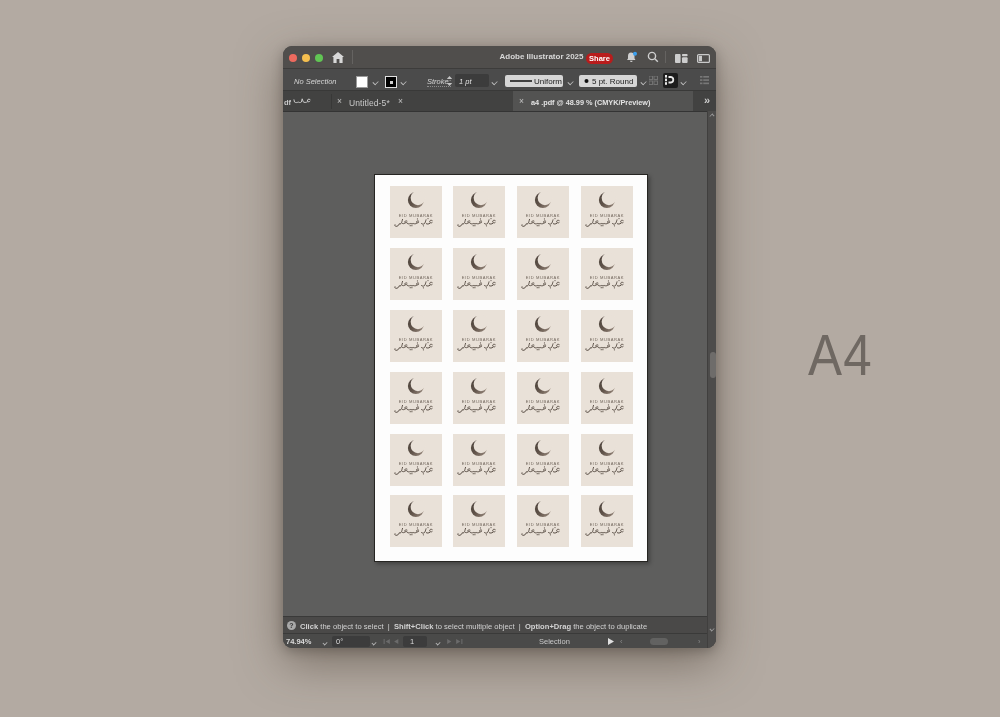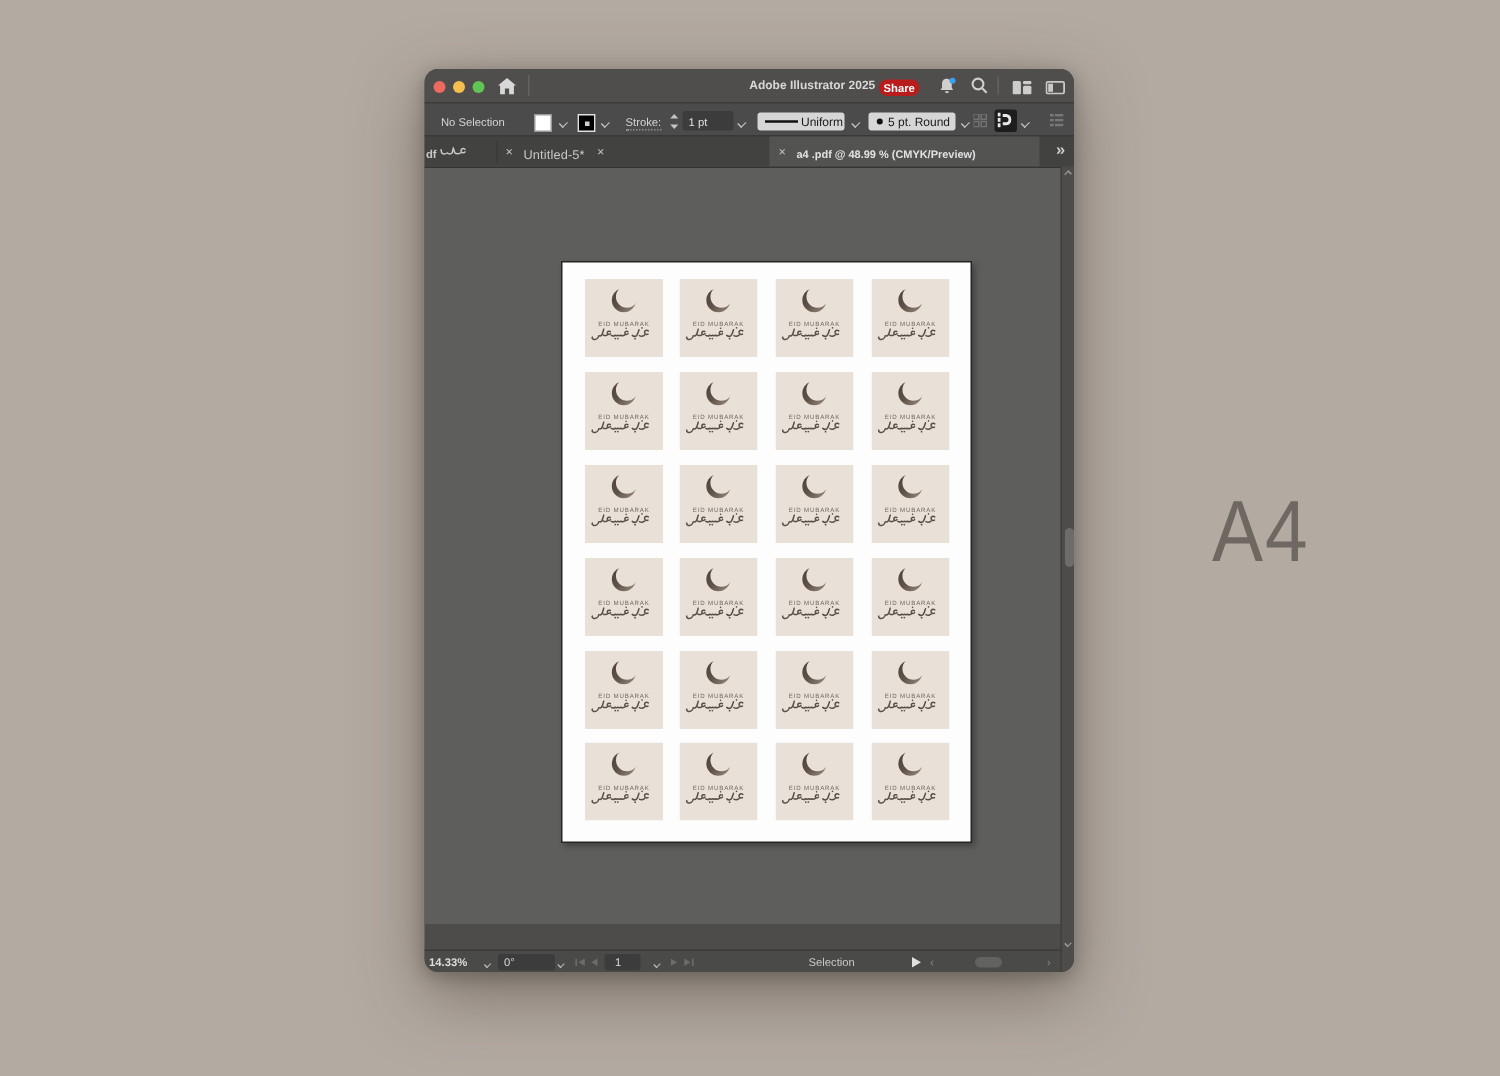--- a/index.html
+++ b/index.html
@@ -11,21 +11,21 @@
 .tl { position:absolute; top:8px; width:8px; height:8px; border-radius:50%; }
 .tl.r { left:6px; background:#ed6a5e; }
 .tl.y { left:19px; background:#f5bf4f; }
 .tl.g { left:32px; background:#61c554; }
 .home { position:absolute; left:49px; top:6px; }
 .vsep { position:absolute; width:1px; background:#656361; }
 .title { position:absolute; left:0; top:0; width:517px; height:22px; line-height:22px; text-align:center; color:#d8d8d8; font-size:8px; font-weight:bold; }
 .share { position:absolute; left:303px; top:7px; width:27px; height:11px; background:#b91c1c; border-radius:6px; color:#fff; font-size:7.5px; font-weight:bold; text-align:center; line-height:11px; }
 .icn { position:absolute; }
 .controlbar { position:absolute; left:0; top:22px; width:433px; height:22px; background:#4b4b4b; border-top:1px solid #3d3c3b; }
-.cb-txt { position:absolute; color:#d4d4d4; font-size:7.5px; top:7.5px; }
+.cb-txt { position:absolute; color:#d4d4d4; font-size:7.5px; top:7.5px;font-style:italic; }
 .swatch { position:absolute; top:7px; width:12px; height:12px; }
 .chev { position:absolute; width:6px; height:6px; }
 .chev.sm:after { width:3px; height:3px; border-left:1px solid #b5b5b5; border-bottom:1px solid #b5b5b5; }
 .chev:after { content:""; position:absolute; left:1px; top:1px; width:3.6px; height:3.6px; border-left:1px solid #bfbfbf; border-bottom:1px solid #bfbfbf; transform:rotate(-45deg) scale(1,.75); }
 .ddl { position:absolute; top:6px; height:12px; background:#d6d6d6; border-radius:2px; color:#1a1a1a; font-size:8.5px; line-height:12px; }
 .darkfield { position:absolute; background:#3c3c3c; border-radius:2px; }
 .tabbar { position:absolute; left:0; top:44px; width:433px; height:21px; background:#424241; border-top:1px solid #393938; }
 .tab-x { position:absolute; color:#c4c4c4; font-size:8.5px; top:5px; }
 .tabtxt { position:absolute; color:#c9c9c9; font-size:7.5px; top:6.5px; font-weight:bold; }
 .activetab { position:absolute; left:230px; top:0; width:180px; height:21px; background:#535352; }
@@ -73,21 +73,21 @@
       </svg>
   </div>
   <div class="controlbar">
     <div class="cb-txt" style="left:11px;">No Selection</div>
     <div class="swatch" style="left:73px; background:#fff; border:1px solid #9a9a9a;"></div>
     <div class="chev" style="left:89px; top:10px;"></div>
     <div class="swatch" style="left:102px; background:#000; border:1px solid #e0e0e0;">
         <div style="position:absolute; left:3.5px; top:3.5px; width:3px; height:3px; background:#cfcfcf;"></div>
       </div>
     <div class="chev" style="left:117px; top:10px;"></div>
-    <div class="cb-txt" style="left:134px; border-bottom:1px dotted #8d8d8d; padding-bottom:0.5px;">Stroke:</div>
+    <div class="cb-txt" style="left:144px; border-bottom:1px dotted #8d8d8d; padding-bottom:0.5px;">Stroke:</div>
     <svg class="icn" style="left:163px; top:7px;" width="7" height="10" viewBox="0 0 7 10">
         <path d="M3.5 0 L6.2 3 L0.8 3 Z M3.5 10 L6.2 7 L0.8 7 Z" fill="#c4c4c4"></path>
       </svg>
     <div class="darkfield" style="left:172px; top:5px; width:34px; height:13px;"></div>
     <div class="cb-txt" style="left:176px; color:#e0e0e0;">1 pt</div>
     <div class="chev" style="left:208px; top:10px;"></div>
     <div class="ddl" style="left:222px; width:58px;"><svg width="58" height="12">
           <line x1="5" y1="6" x2="27" y2="6" stroke="#111" stroke-width="1.6"></line>
           <text x="29" y="9" font-size="8" fill="#1a1a1a" font-family="Liberation Sans">Uniform</text>
         </svg></div>
@@ -212,22 +212,29 @@
             <use href="#stk"></use>
           </svg>
       </div>
     </div>
   </div>
   <div class="vscroll">
     <div style="position:absolute; left:2px; top:3px; width:4px; height:4px; border-left:1.2px solid #9b9b9b; border-bottom:1.2px solid #9b9b9b; transform:rotate(135deg) scale(1,.8);"></div>
     <div class="vthumb"></div>
     <div style="position:absolute; left:2px; top:516px; width:4px; height:4px; border-left:1.2px solid #9b9b9b; border-bottom:1.2px solid #9b9b9b; transform:rotate(-45deg) scale(1,.8);"></div>
   </div>
+  <div class="hintbar">
+    <svg style="position:absolute; left:4px; top:4px;" width="9" height="9" viewBox="0 0 9 9">
+        <circle cx="4.5" cy="4.5" r="4.5" fill="#a9a9a9"></circle>
+        <text x="4.5" y="7" font-size="7" font-weight="bold" text-anchor="middle" fill="#383838">?</text>
+      </svg>
+    <div style="position:absolute; left:17px; top:4.5px;"><b>Click</b> the object to select&nbsp; | &nbsp;<b>Shift+Click</b> to select multiple object&nbsp; | &nbsp;<b>Option+Drag</b> the object to duplicate</div>
+  </div>
   <div class="statusbar">
-    <div class="sb" style="left:3px; font-weight:bold;">14.33%</div>
+    <div class="sb" style="left:3px; font-weight:bold;">74.94%</div>
     <div class="chev sm" style="left:39px; top:6px;"></div>
     <div class="darkfield" style="left:49px; top:2px; width:38px; height:11px;"></div>
     <div class="sb" style="left:53px;">0°</div>
     <div class="chev sm" style="left:88px; top:6px;"></div>
     <svg class="sb" style="left:100px; top:4.5px;" width="7" height="5" viewBox="0 0 8 6" opacity="0.3">
         <rect x="0.5" y="0" width="1.3" height="6" fill="#bbb"></rect>
         <path d="M8 0 L8 6 L3 3 Z" fill="#bbb"></path>
       </svg>
     <svg class="sb" style="left:111px; top:4.5px;" width="4.5" height="5" viewBox="0 0 5 6" opacity="0.3">
         <path d="M5 0 L5 6 L0 3 Z" fill="#bbb"></path>

